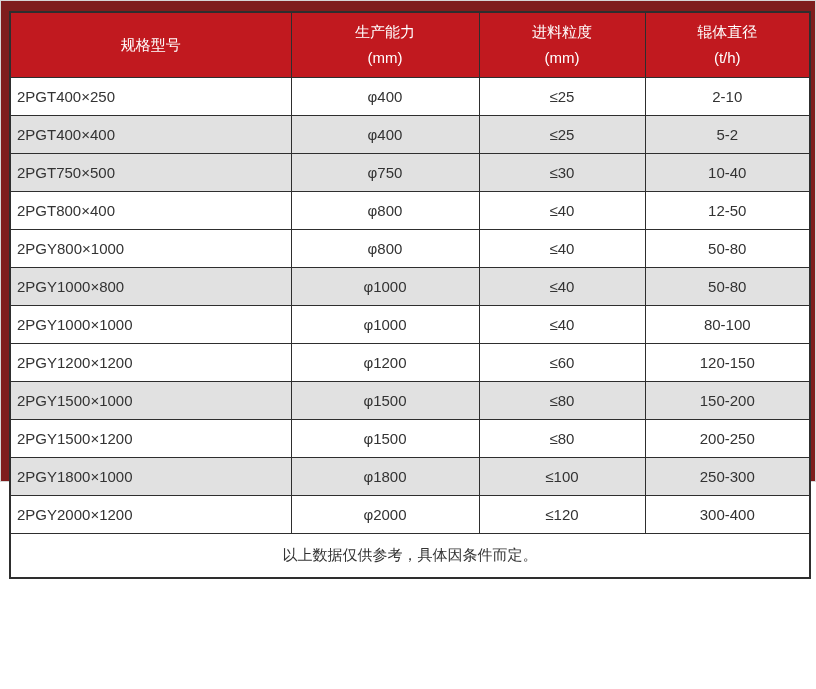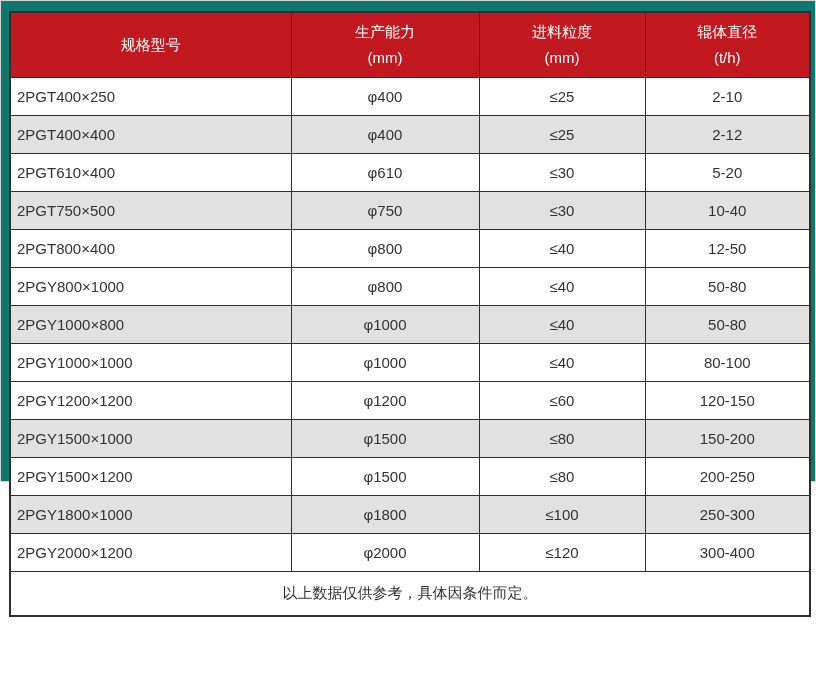--- a/index.html
+++ b/index.html
@@ -6,21 +6,21 @@
   html, body {
     width: 816px;
     height: 689px;
     background: #ffffff;
     font-family: "Liberation Sans", "DejaVu Sans", sans-serif;
     overflow: hidden;
   }
   .page {
     width: 816px;
     height: 482px;
-    background: #0f766e;
+    background: #7f1d1d;
     border: 1px solid #d6d6d6;
     position: relative;
   }
   table.spec-table {
     position: absolute;
     left: 8px;
     top: 10px;
     width: 800px;
     border-collapse: collapse;
     table-layout: fixed;
@@ -99,27 +99,21 @@
         <tr>
           <td class="left">2PGT400×250</td>
           <td>φ400</td>
           <td>≤25</td>
           <td>2-10</td>
         </tr>
         <tr class="alt">
           <td class="left">2PGT400×400</td>
           <td>φ400</td>
           <td>≤25</td>
-          <td>2-12</td>
-        </tr>
-        <tr>
-          <td class="left">2PGT610×400</td>
-          <td>φ610</td>
-          <td>≤30</td>
-          <td>5-20</td>
+          <td>5-2</td>
         </tr>
         <tr class="alt">
           <td class="left">2PGT750×500</td>
           <td>φ750</td>
           <td>≤30</td>
           <td>10-40</td>
         </tr>
         <tr>
           <td class="left">2PGT800×400</td>
           <td>φ800</td>

